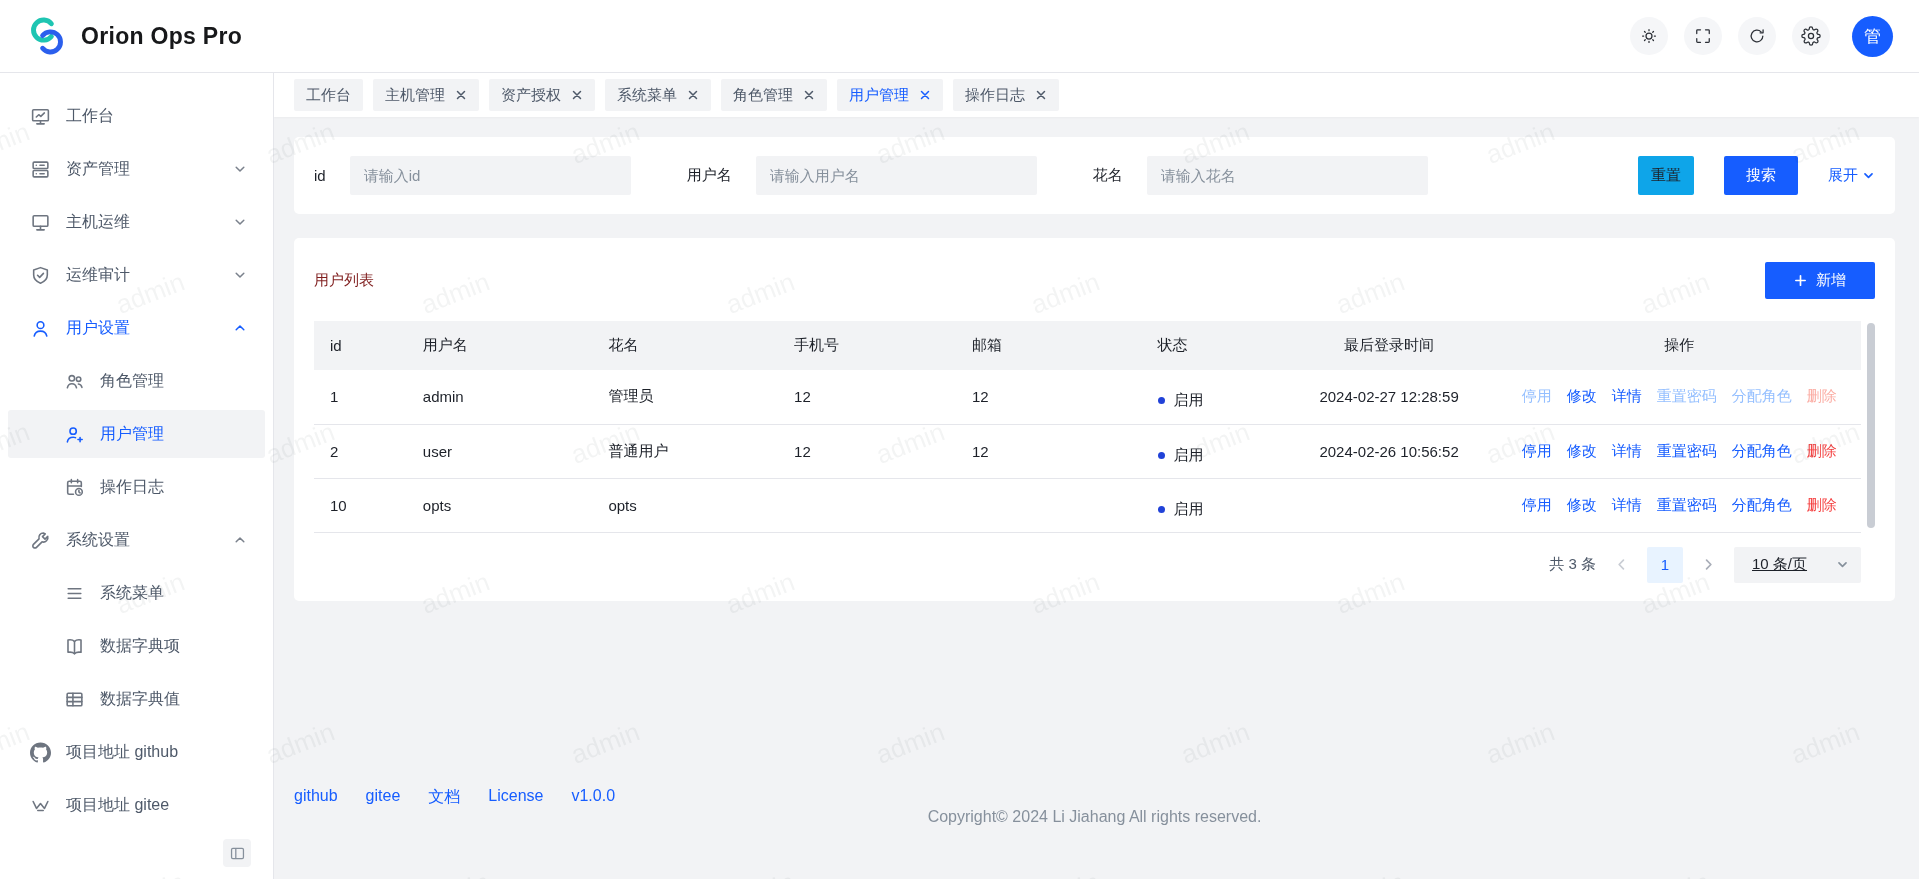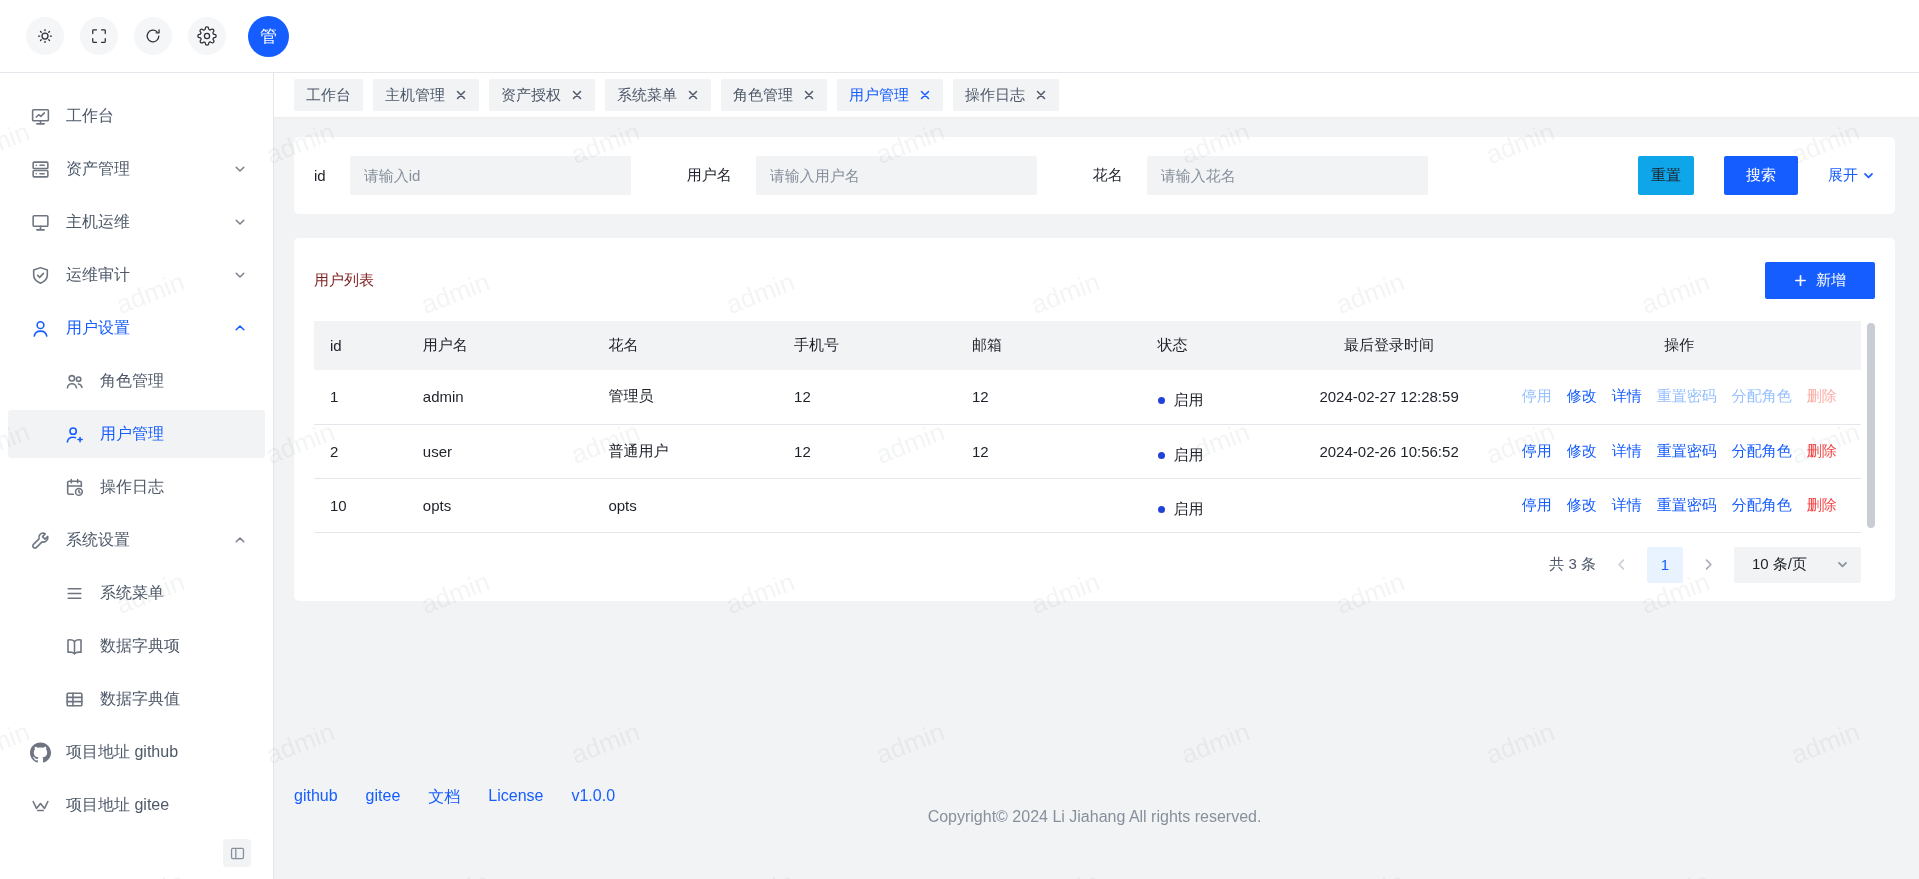--- a/index.html
+++ b/index.html
@@ -143,21 +143,21 @@
   .pag-chev svg { width:15px; height:15px; }
   .pag-chev.prev { color:#c9cdd4; }
   .pag-chev.next { color:#a9aeb8; }
   .pag-page {
     width:36px; height:36px; border-radius:2px; background:#e8f3ff; color:var(--primary);
     display:flex; align-items:center; justify-content:center; cursor:pointer;
   }
   .pag-size {
     width:127px; height:36px; border-radius:2px; background:#f2f3f5; color:#1d2129;
     display:flex; align-items:center; justify-content:space-between;
-    padding:0 12px 0 18px; border:none; font-size:15px; cursor:pointer;
+    padding:0 12px 0 18px; border:none; font-size:15px; cursor:pointer;text-decoration:underline;
   }
   .pag-size svg { width:13px; height:13px; color:#86909c; }
 
   
   .page-footer { margin-top:186px; text-align:center; }
   .flinks { display:flex; gap:28px; font-size:16px; }
   .flinks a { color:var(--primary); text-decoration:none; cursor:pointer; }
   .copy { color:#86909c; font-size:16px; }
 
   
@@ -167,20 +167,27 @@
   }
   .watermark span {
     position:absolute; color:rgba(29,33,41,.05); font-size:26px;
     transform:rotate(-21deg); white-space:nowrap;
   }
 </style>
 </head>
 <body>
 
 <header class="app-header">
+  <div class="brand">
+    <svg class="logo" viewBox="0 0 48 48" fill="none" stroke-linecap="round">
+      <path d="M29 10 A11.5 11.5 0 1 0 29 24.5" stroke="#1EC5B2" stroke-width="5.6"></path>
+      <path d="M19 38 A11.5 11.5 0 1 0 19 23.5" stroke="#2B5FED" stroke-width="5.6"></path>
+    </svg>
+    <span class="title">Orion Ops Pro</span>
+  </div>
   <div class="header-actions" id="header-actions">
     <button class="icon-btn">
         <span>
           <svg viewBox="0 0 24 24" fill="none" stroke="currentColor" stroke-width="1.5" stroke-linecap="round" stroke-linejoin="round">
             <circle cx="12" cy="12" r="3.6"></circle>
             <path d="M12 4.3v1.3M12 18.4v1.3M4.3 12h1.3M18.4 12h1.3M6.6 6.6l.9.9M16.5 16.5l.9.9M17.4 6.6l-.9.9M7.5 16.5l-.9.9"></path>
           </svg>
         </span>
       </button>
       <button class="icon-btn">

